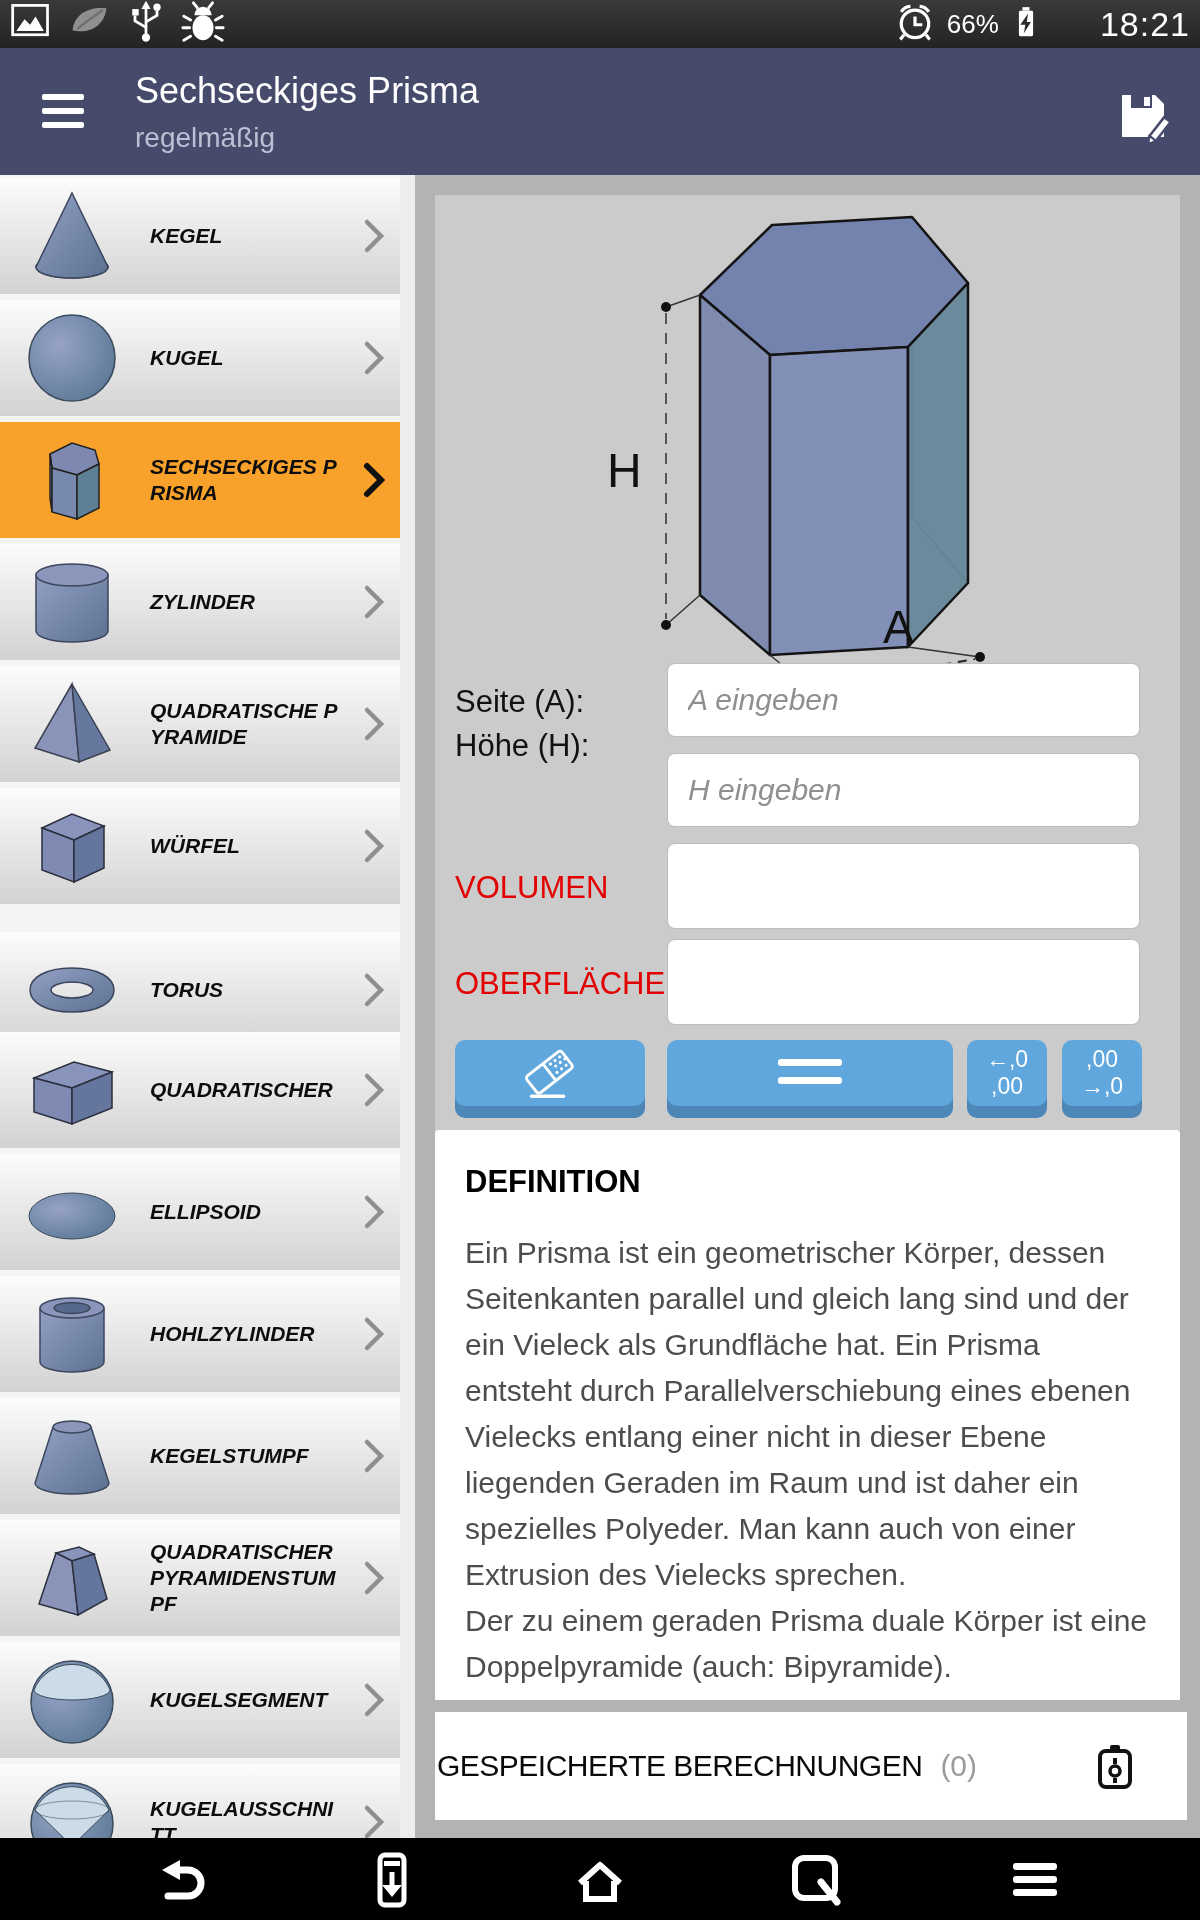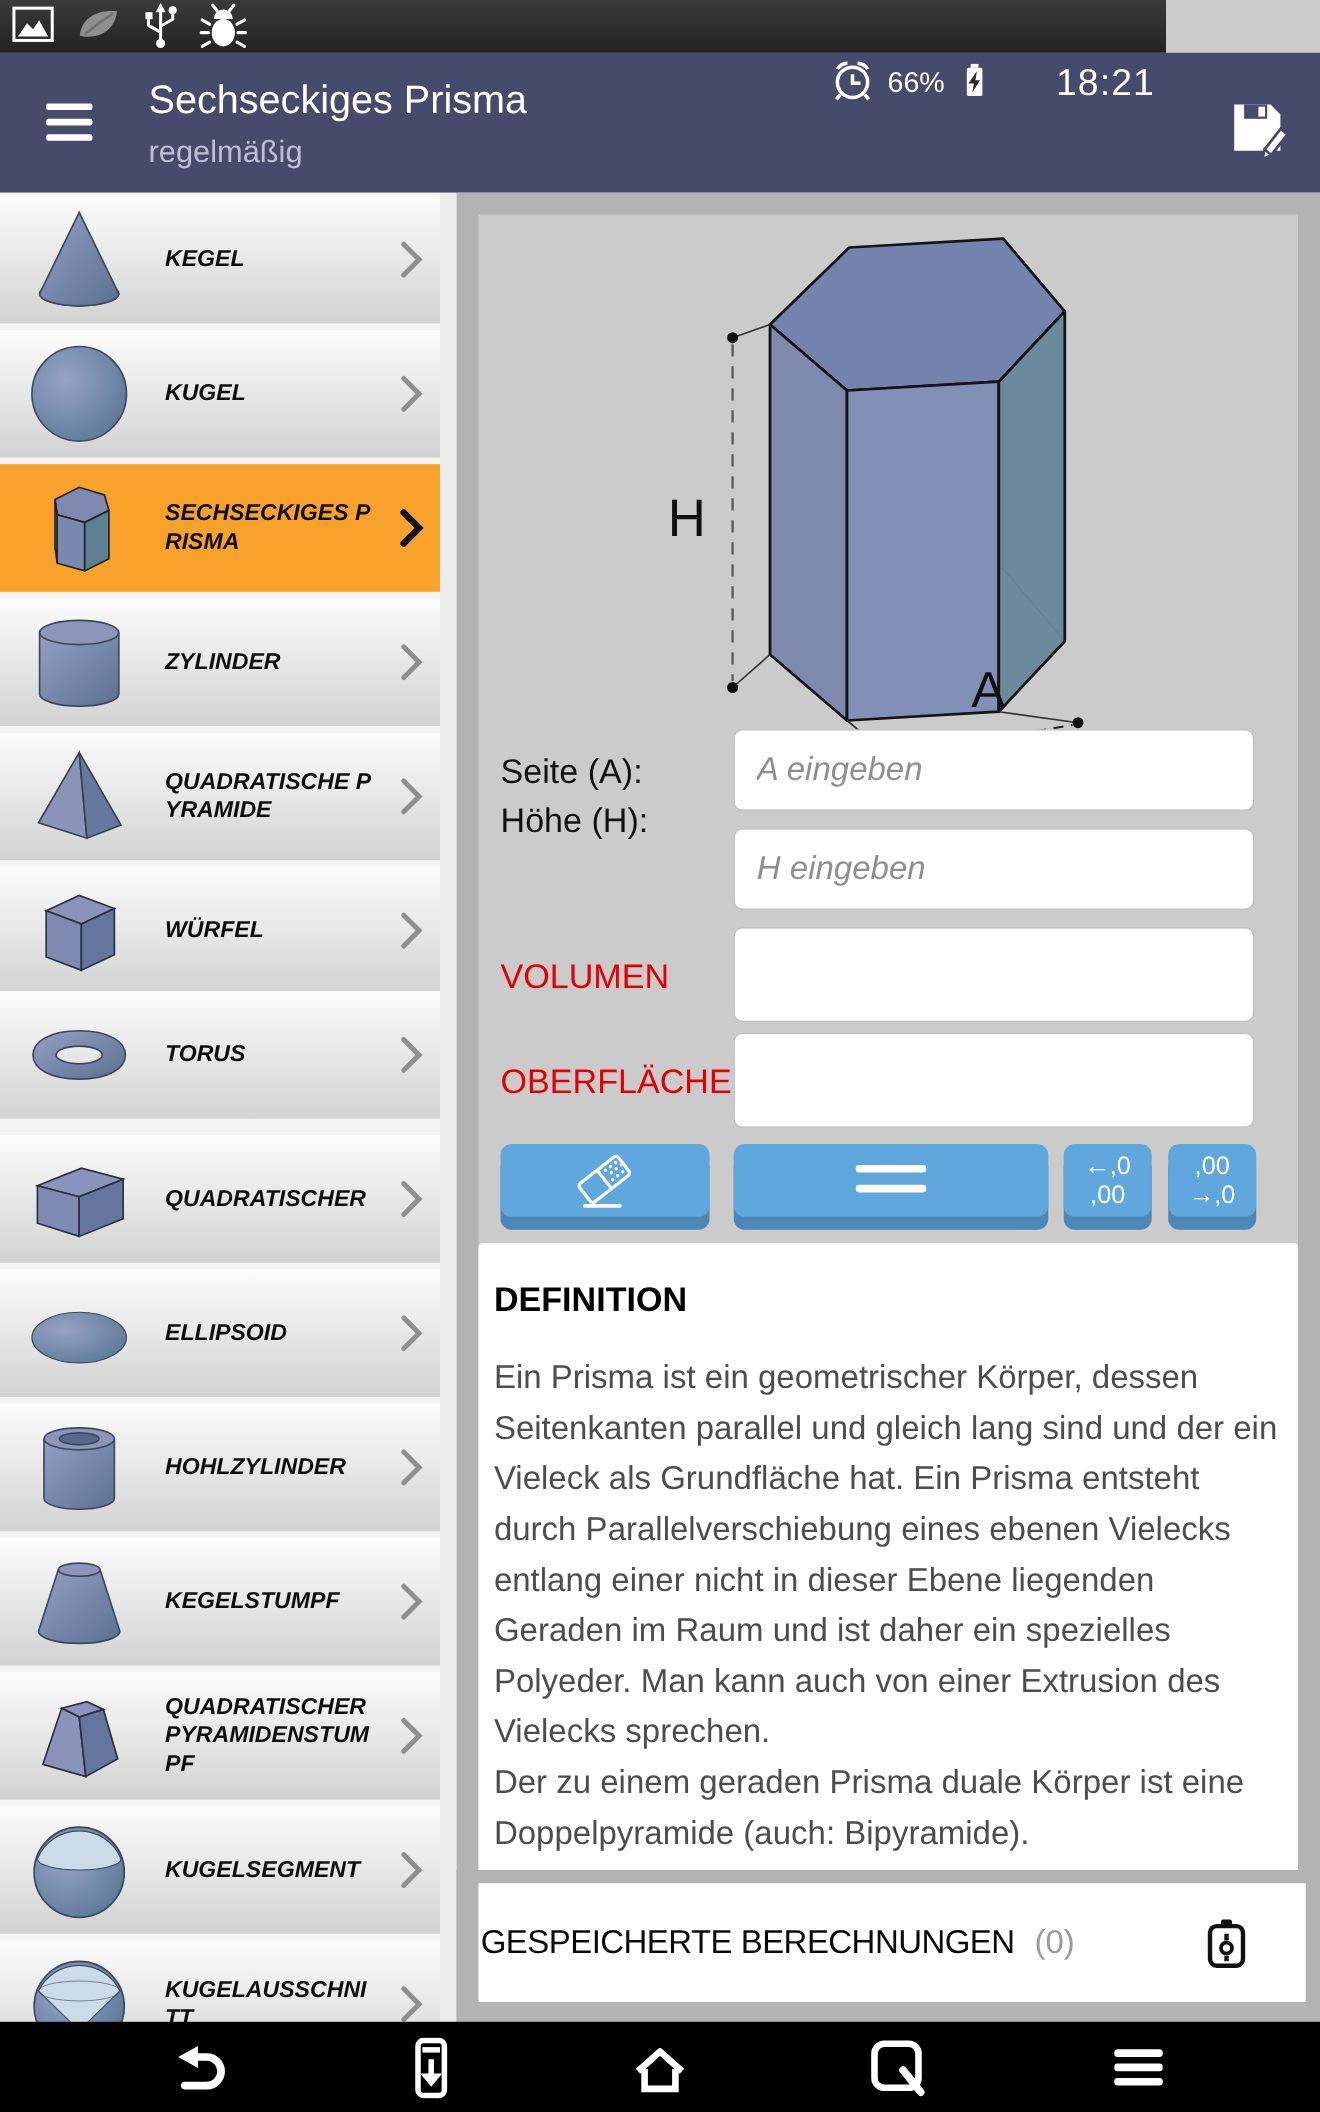--- a/index.html
+++ b/index.html
@@ -1,22 +1,22 @@
 <!DOCTYPE html>
 <html><head>
 <meta charset="utf-8">
 <style>
   html,body{margin:0;padding:0;}
   body{width:1200px;height:1920px;overflow:hidden;background:#cbcbcb;
        font-family:"Liberation Sans","DejaVu Sans",sans-serif;}
   .screen{position:absolute;left:0;top:0;width:1200px;height:1920px;overflow:hidden;}
 
   
-  .status-bar{position:absolute;left:0;top:0;width:1060px;height:48px;
-    background:linear-gradient(#3a3a3a,#232323);display:flex;align-items:flex-start;z-index:30;flex-direction:column;}
+  .status-bar{position:absolute;left:0;top:0;width:1200px;height:48px;
+    background:linear-gradient(#3a3a3a,#232323);display:flex;align-items:flex-end;z-index:30;}
   .sb-left{display:flex;align-items:center;gap:12px;padding-left:8px;}
   .sb-right{margin-left:auto;display:flex;align-items:center;gap:10px;padding-right:10px;color:#fff;}
   .sb-pct{font-size:26px;}
   .sb-time{font-size:34px;letter-spacing:1px;margin-left:47px;}
 
   
   .app-bar{position:absolute;left:0;top:48px;width:1200px;height:127px;background:#464a6b;z-index:25;}
   .hamburger{position:absolute;left:42px;top:46px;width:42px;height:34px;cursor:pointer;}
   .hamburger span{display:block;height:6px;background:#fff;border-radius:2px;margin-bottom:8px;}
   .ab-title{position:absolute;left:135px;top:22px;color:#fff;font-size:36px;}
@@ -48,21 +48,21 @@
   .inp::placeholder{color:#8f8f8f;font-style:italic;opacity:1;}
   .inp.small{height:74px;}
   .inp.big{height:86px;}
 
   .btn-blue{position:absolute;background:#5fa7dc;border:none;border-radius:10px;height:66px;
     box-shadow:0 12px 0 #4d87b7;cursor:pointer;display:flex;align-items:center;justify-content:center;z-index:7;}
   .fmt-txt{color:#fff;font-size:23px;line-height:27px;text-align:center;white-space:pre;}
 
   
   .def-card{position:absolute;left:435px;top:1130px;width:745px;height:790px;background:#fff;border-radius:4px;
-    box-sizing:border-box;padding:34px 14px;z-index:6;}
+    box-sizing:border-box;padding:34px 30px;z-index:6;}
   .def-title{font-size:31px;font-weight:700;color:#000;}
   .def-body{margin-top:30px;font-size:30px;line-height:46px;color:#4d4d4d;white-space:pre-line;}
 
   
   .saved-wrap{position:absolute;left:415px;top:1700px;width:785px;height:139px;background:#b3b3b3;z-index:12;}
   .saved-bar{position:absolute;left:20px;top:12px;width:752px;height:108px;background:#fff;
     display:flex;align-items:center;cursor:pointer;}
   .saved-label{font-size:30px;color:#0a0a0a;letter-spacing:-0.5px;padding-left:2px;}
   .saved-count{font-size:30px;color:#9b9b9b;margin-left:18px;}
   .saved-icon{margin-left:auto;margin-right:46px;width:48px;height:48px;cursor:pointer;}
@@ -228,21 +228,21 @@
             <polygon points="20,32 50,18 82,30 52,44" fill="#8894bb" stroke="#2b2f3e" stroke-width="1.5"></polygon>
             <polygon points="20,32 52,44 52,86 20,74" fill="#7e8ab2" stroke="#2b2f3e" stroke-width="1.5"></polygon>
             <polygon points="52,44 82,30 82,72 52,86" fill="#64769e" stroke="#2b2f3e" stroke-width="1.5"></polygon>
           </svg></span>
       <span class="side-label">WÜRFEL</span>
       <span class="chev"><svg width="30" height="38" viewBox="0 0 30 38">
             <polyline points="9,5 23,19 9,33" fill="none" stroke="#8f8f8f" stroke-width="4.5" stroke-linecap="round"></polyline>
           </svg></span>
     </div>
 
-    <div class="side-row" style="top:726px">
+    <div class="side-row" style="top:757px">
       <span class="shape-ic"><svg width="100" height="100" viewBox="0 0 100 100">
             <path d="M50 28 C77 28 92 38 92 50 C92 62 77 72 50 72 C23 72 8 62 8 50 C8 38 23 28 50 28 Z M50 42 C62 42 71 46 71 50 C71 54 62 58 50 58 C38 58 29 54 29 50 C29 46 38 42 50 42 Z" fill="url(#gsh)" fill-rule="evenodd" stroke="#3c465c" stroke-width="1.5"></path>
           </svg></span>
       <span class="side-label">TORUS</span>
       <span class="chev"><svg width="30" height="38" viewBox="0 0 30 38">
             <polyline points="9,5 23,19 9,33" fill="none" stroke="#8f8f8f" stroke-width="4.5" stroke-linecap="round"></polyline>
           </svg></span>
     </div>
 
     <div class="side-row" style="top:857px">

